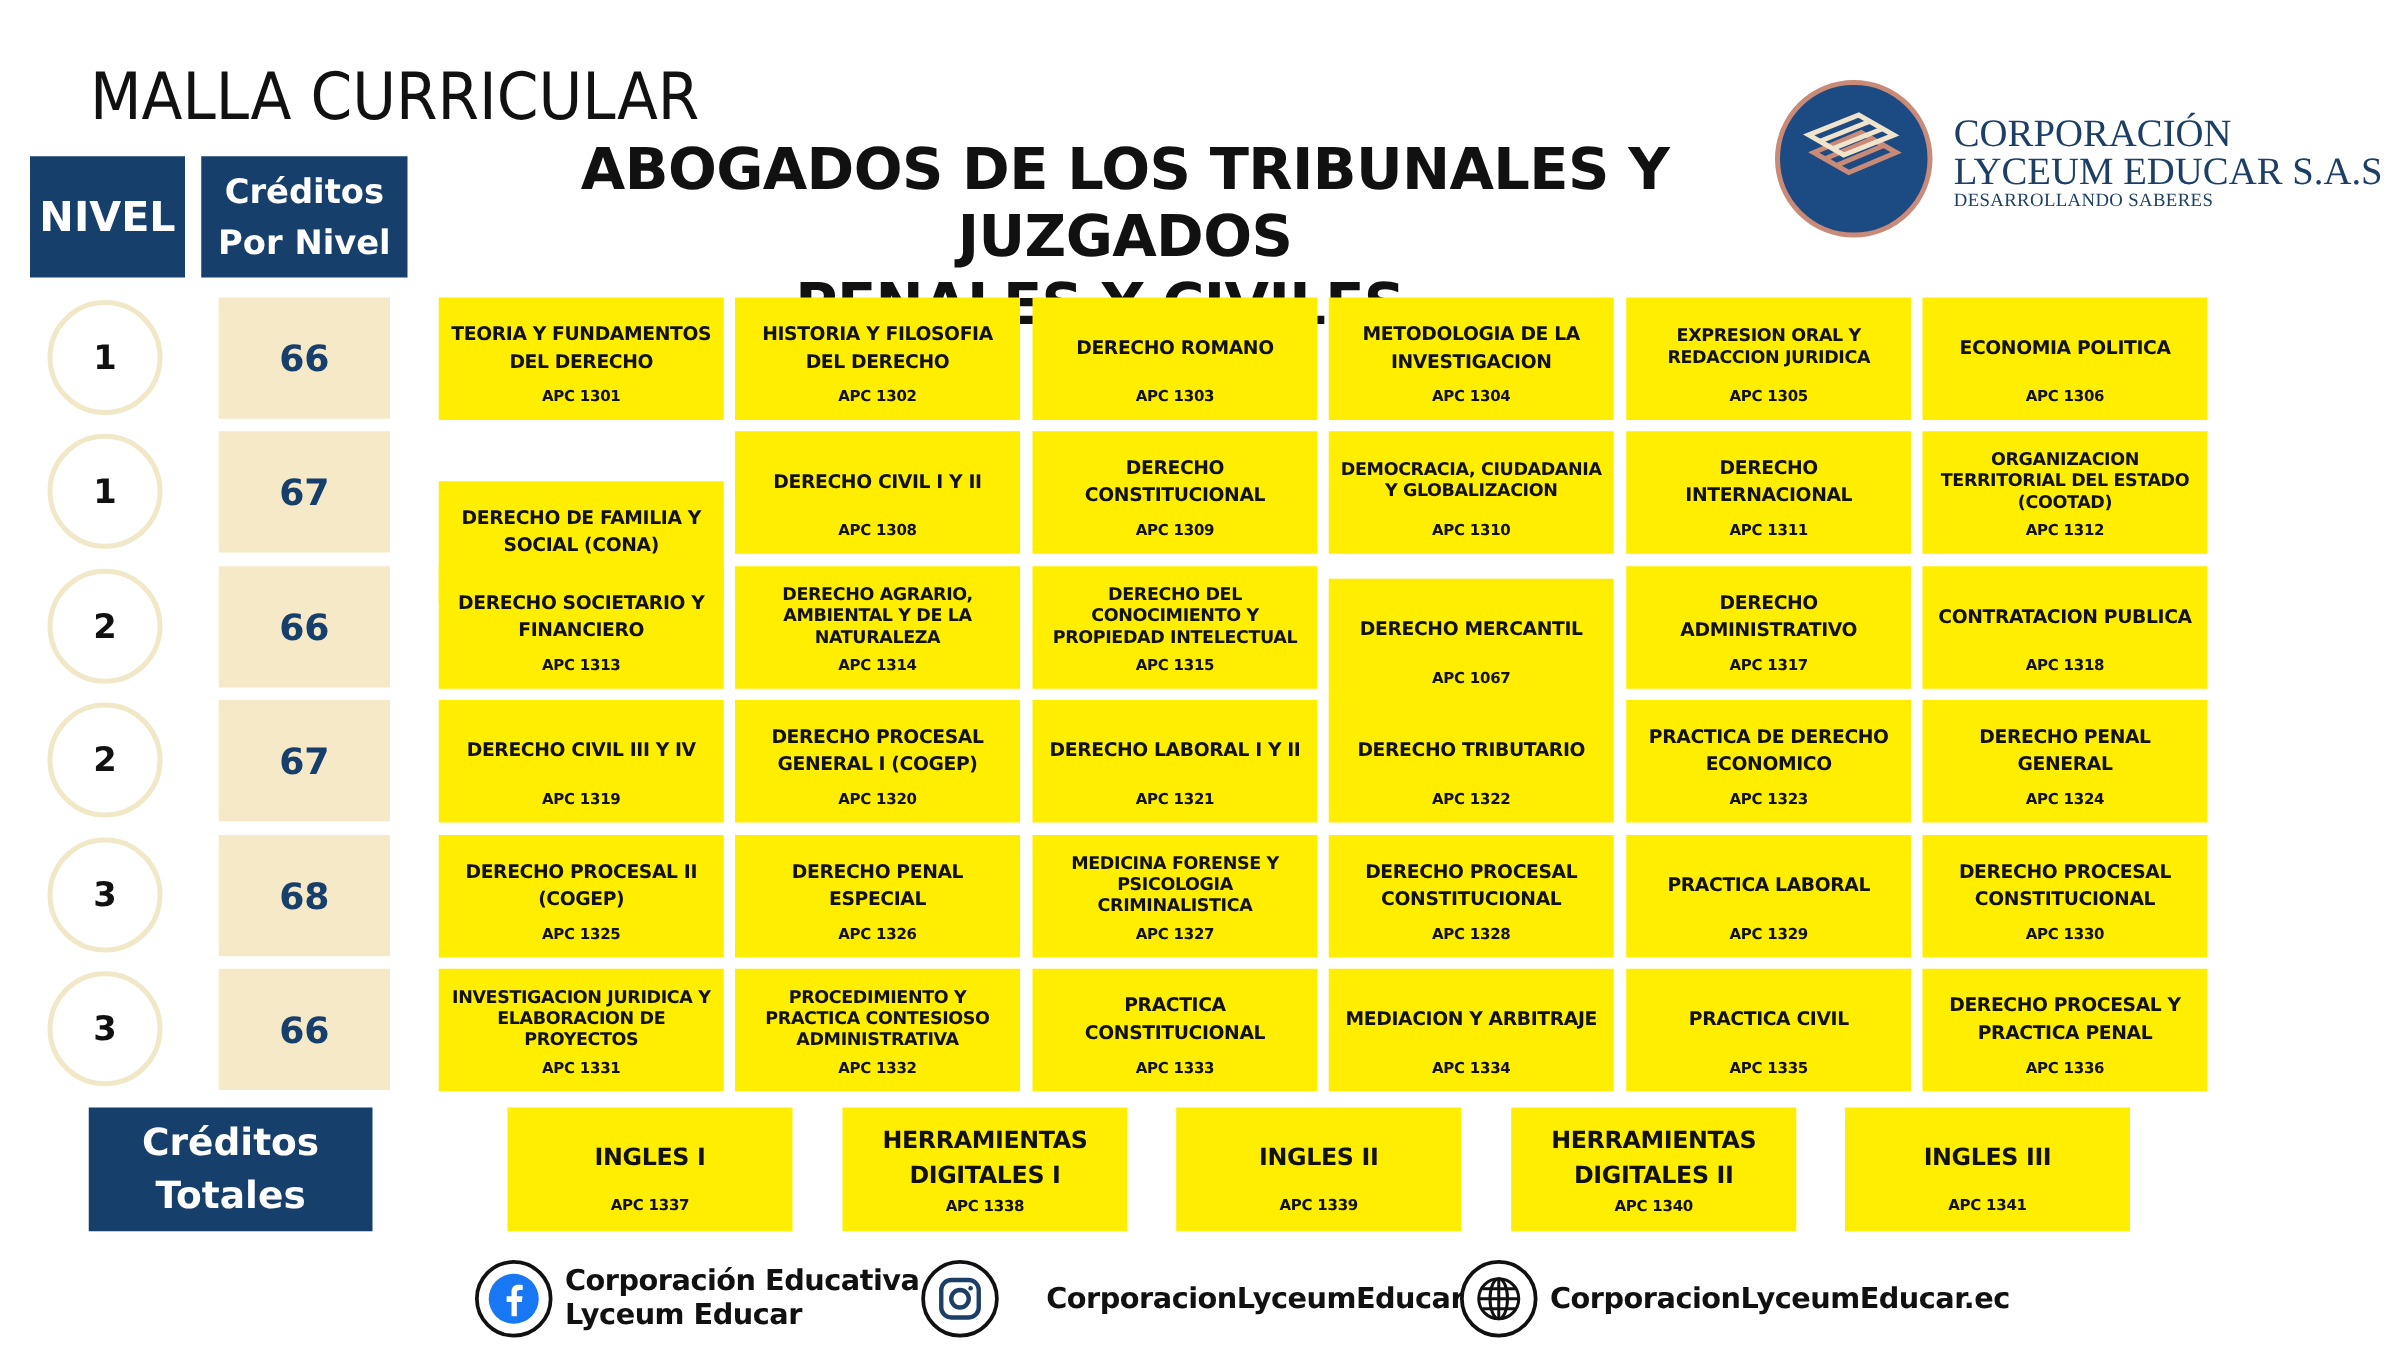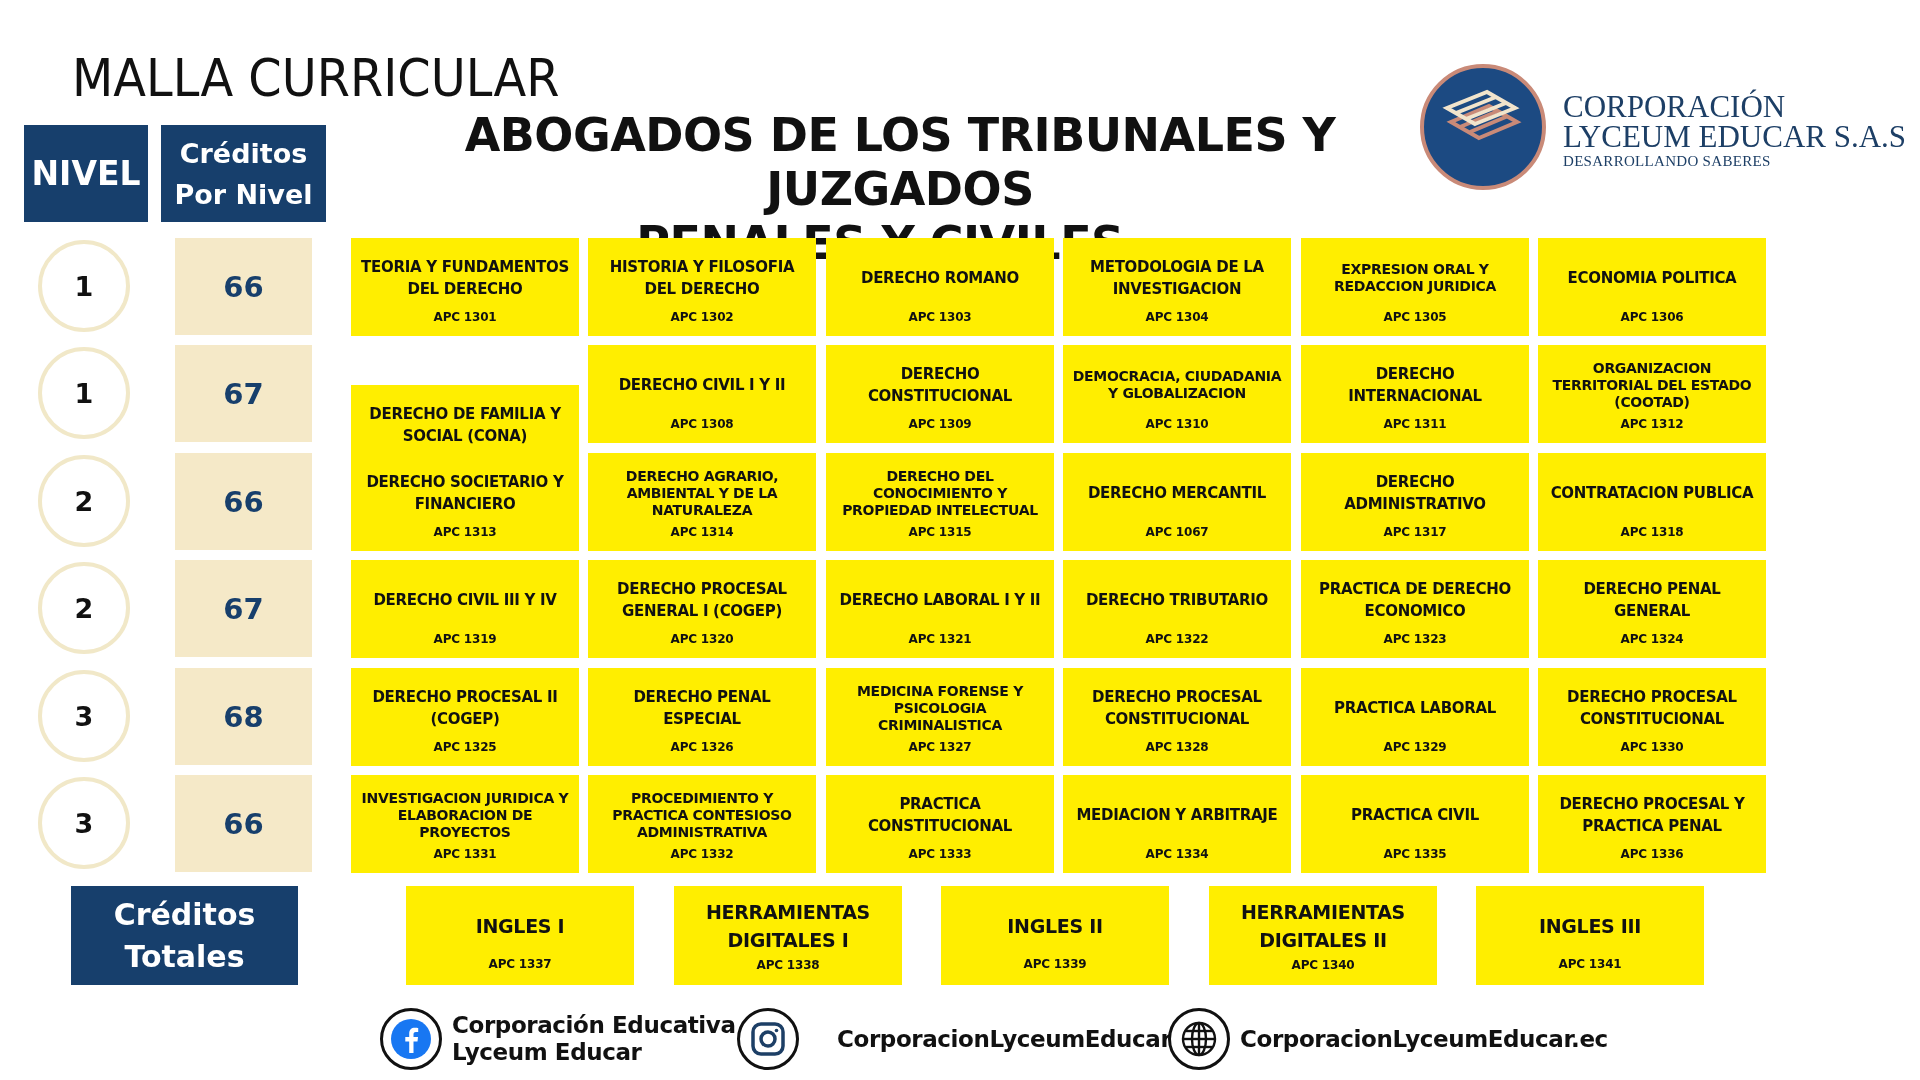--- a/index.html
+++ b/index.html
@@ -166,21 +166,21 @@
       <div class="code">APC 1313</div>
     </div>
     <div class="abs course" style="left: 588px; top: 453px;">
       <div class="name tight">DERECHO AGRARIO, AMBIENTAL Y DE LA NATURALEZA</div>
       <div class="code">APC 1314</div>
     </div>
     <div class="abs course" style="left: 826px; top: 453px;">
       <div class="name tight">DERECHO DEL CONOCIMIENTO Y PROPIEDAD INTELECTUAL</div>
       <div class="code">APC 1315</div>
     </div>
-    <div class="abs course" style="left: 1063px; top: 453px; align-items: center;">
+    <div class="abs course" style="left: 1063px; top: 463px; align-items: center;">
       <div class="name">DERECHO MERCANTIL</div>
       <div class="code">APC 1067</div>
     </div>
     <div class="abs course" style="left: 1301px; top: 453px;">
       <div class="name">DERECHO ADMINISTRATIVO</div>
       <div class="code">APC 1317</div>
     </div>
     <div class="abs course" style="left: 1538px; top: 453px;">
       <div class="name">CONTRATACION PUBLICA</div>
       <div class="code">APC 1318</div>

